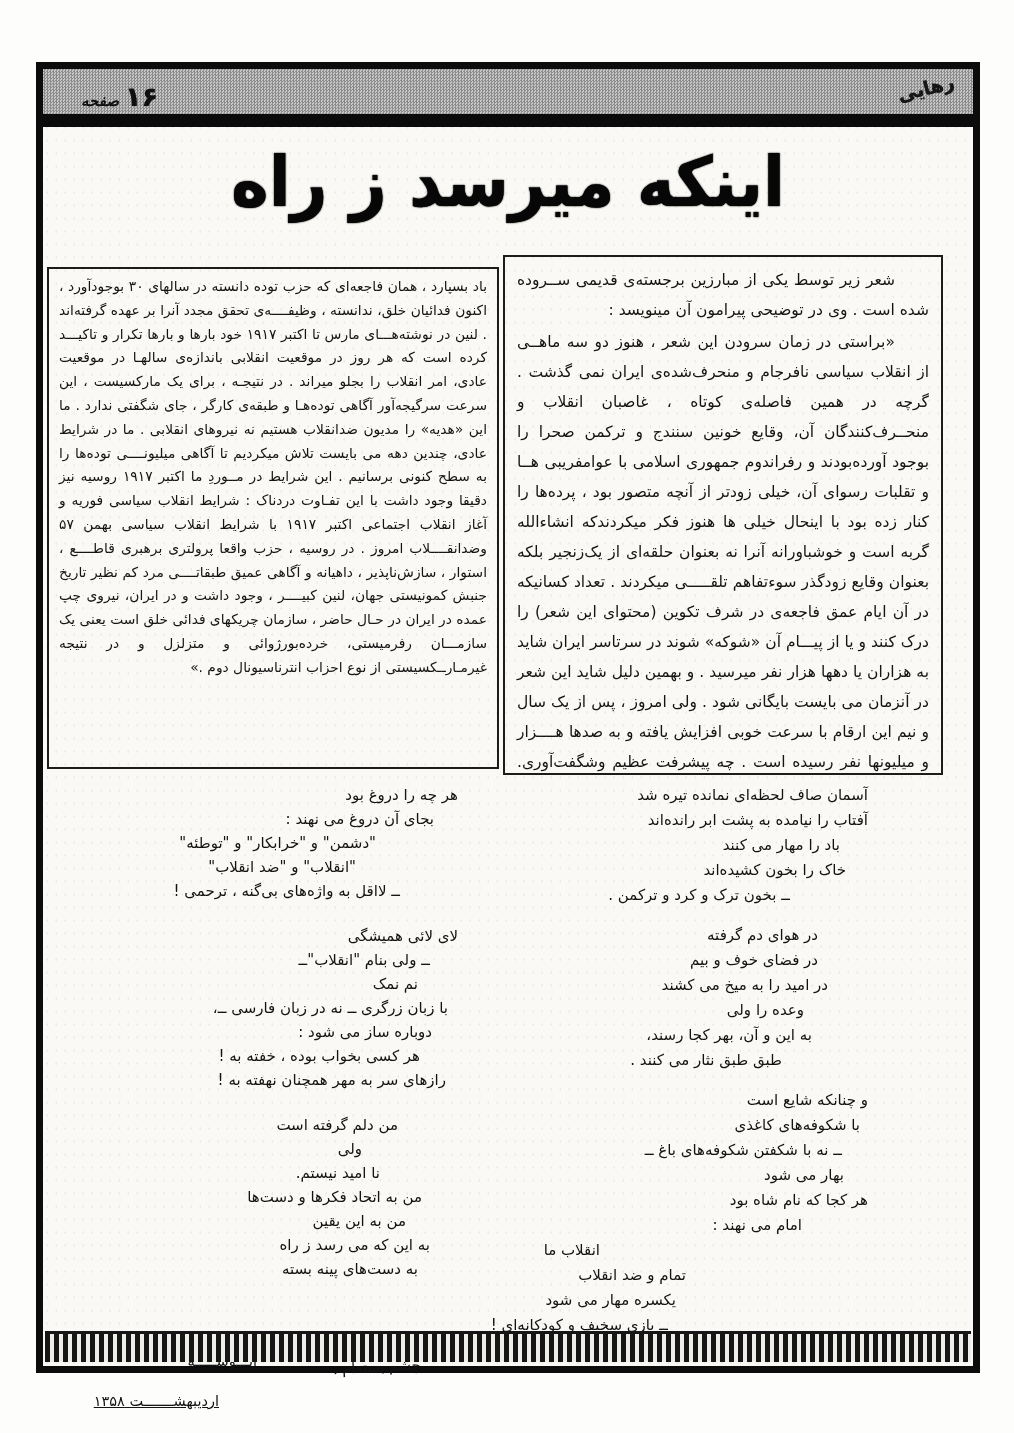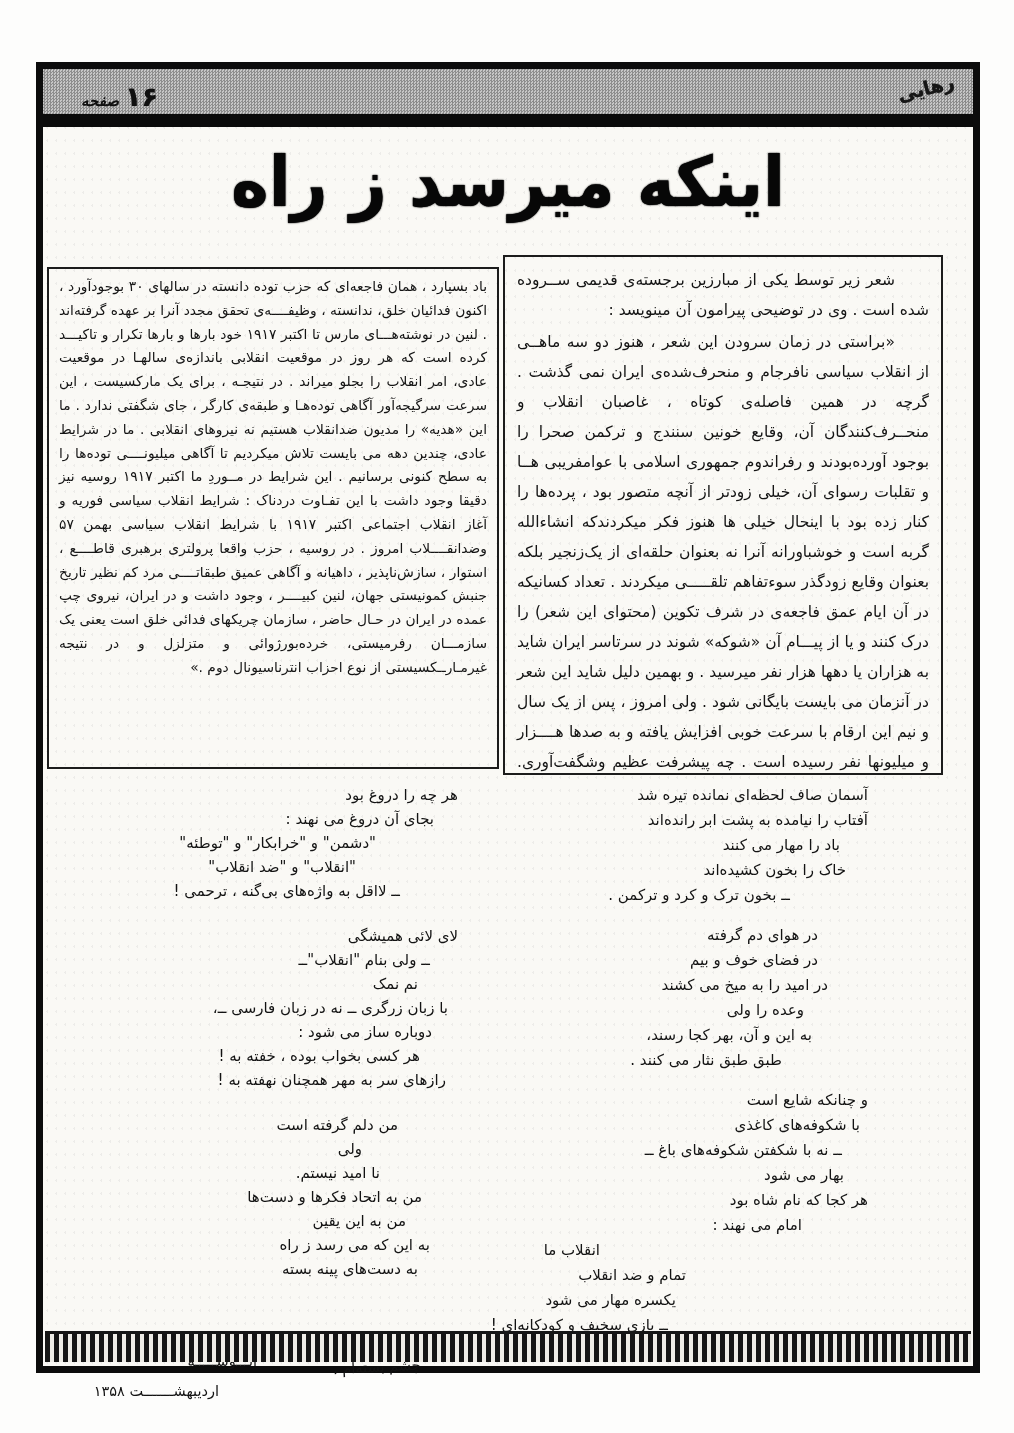--- a/index.html
+++ b/index.html
@@ -51,21 +51,21 @@
   .poem-left  { right:515px; top:714px; width:405px; font-size:15px; line-height:24px; }
   .poem-right .stanza + .stanza { margin-top:15px; }
   .poem-left  .stanza + .stanza { margin-top:21px; }
   .pline { white-space:nowrap; }
 
   
   .signature { position:absolute; left:34px; top:1284px; width:390px; height:62px;
                direction:rtl; color:#131313; font-size:14.5px; }
   .sig-note { position:absolute; right:46px; top:6px; transform:rotate(-3deg); }
   .sig-name { position:absolute; right:210px; top:0; letter-spacing:1px; }
-  .sig-date { position:absolute; right:248px; top:30px; white-space:nowrap; }
+  .sig-date { position:absolute; right:248px; top:40px; white-space:nowrap;text-decoration:underline; }
 
   
   .stripes { position:absolute; left:2px; right:2px; bottom:4px; height:31px;
              border-top:3px solid #161616;
              background:repeating-linear-gradient(90deg,#161616 0 5px,#efede7 5px 9px); }
 </style>
 </head>
 <body>
 
 <div class="page">

